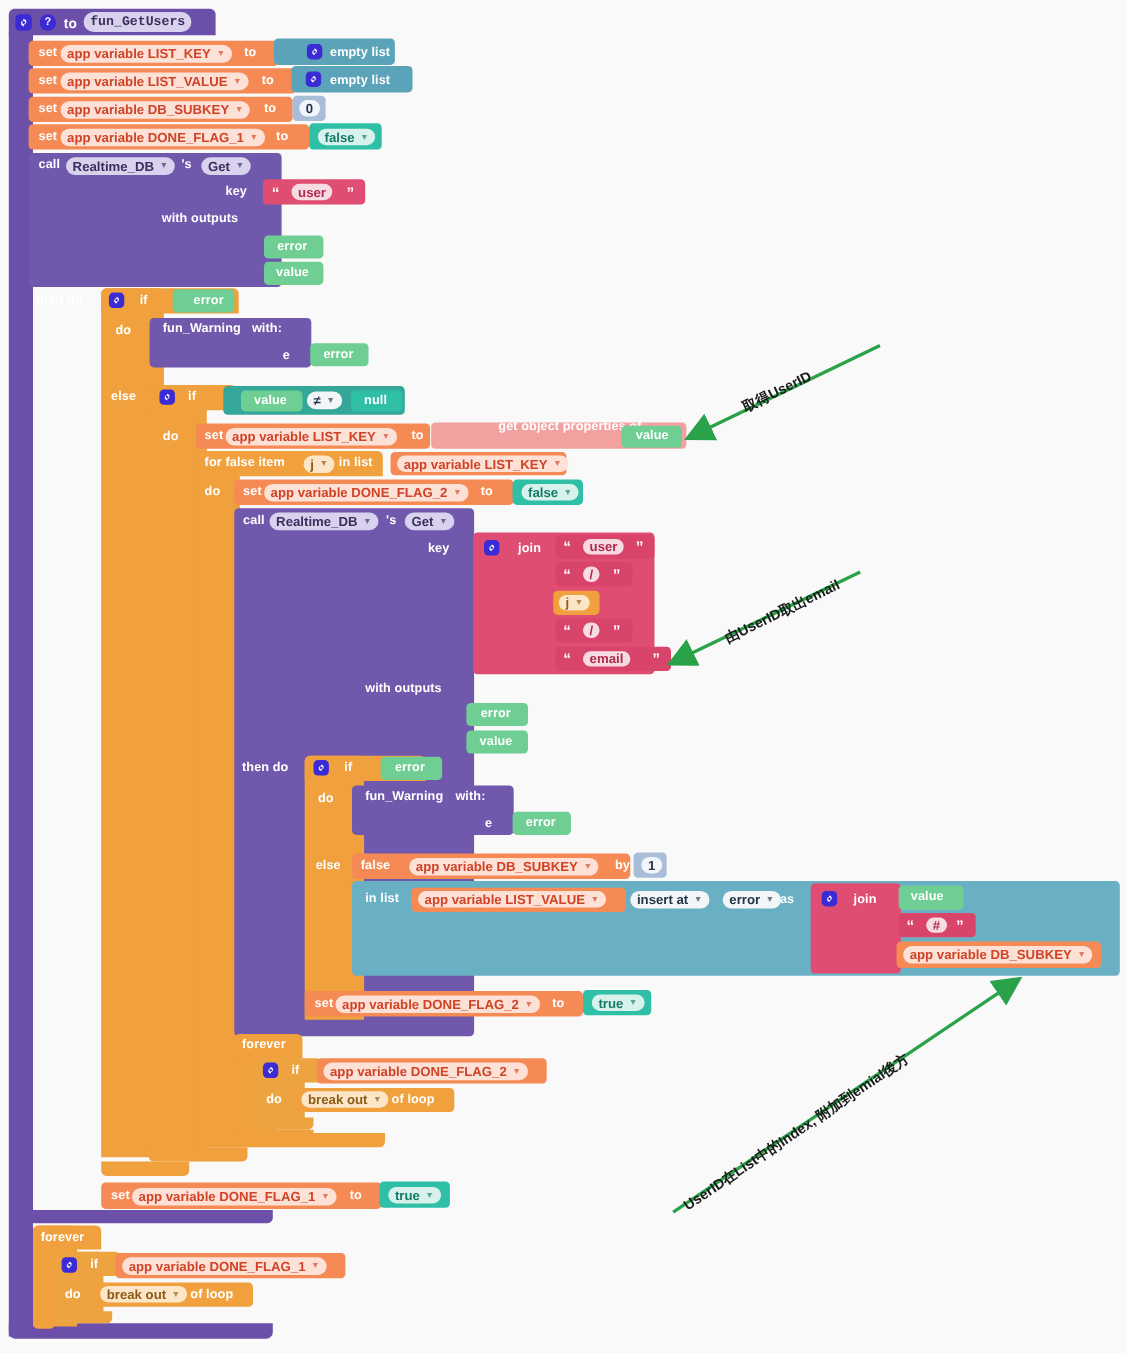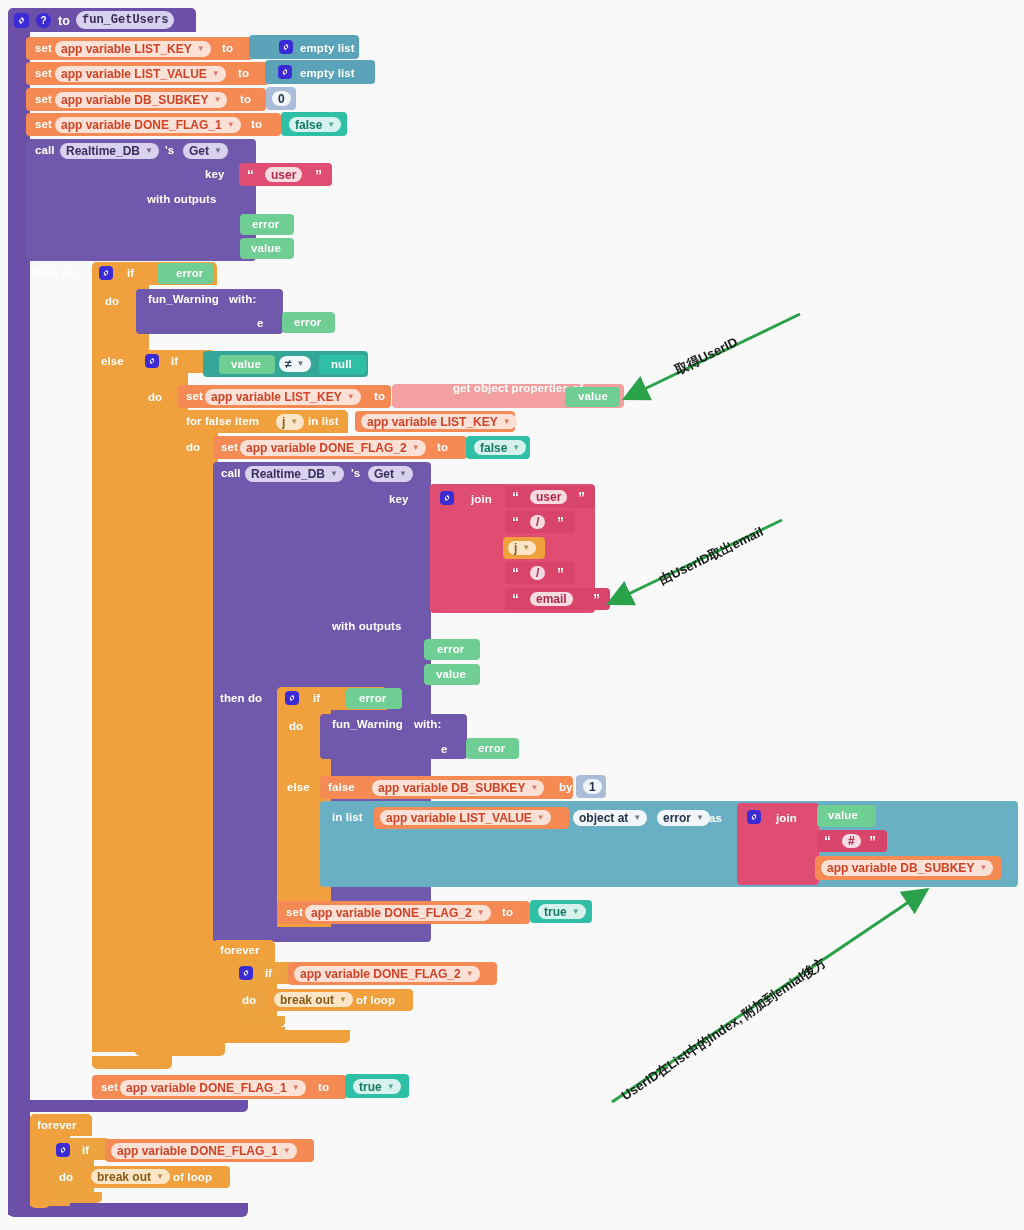--- a/index.html
+++ b/index.html
@@ -341,21 +341,21 @@
   <div class="fld plain" style="left:583px;top:779px;height:15px;justify-content:center;min-width:16px;">1</div>
 
   <div class="b c-bluel" style="left:320px;top:801px;width:698px;height:86px;border-radius:4px;"></div>
   <div class="lbl small" style="left:332px;top:812px;">in list</div>
   <div class="b c-orange" style="left:374px;top:807px;width:195px;height:22px;border-radius:4px;"></div>
   <div class="fld v" style="left:380px;top:810px;height:15px;">
     <span>app variable LIST_VALUE</span>
       <span class="cap">▼</span>
   </div>
   <div class="fld greyf" style="left:573px;top:810px;height:16px;">
-    <span>object at</span>
+    <span>insert at</span>
       <span class="cap">▼</span>
   </div>
   <div class="fld greyf" style="left:657px;top:810px;height:16px;">
     <span>error</span>
       <span class="cap">▼</span>
   </div>
   <div class="lbl small" style="left:709px;top:813px;">as</div>
 
   <div class="b c-pink" style="left:737px;top:803px;width:82px;height:82px;border-radius:4px;"></div>
   <div class="gear sm" style="left:747px;top:810px;">

